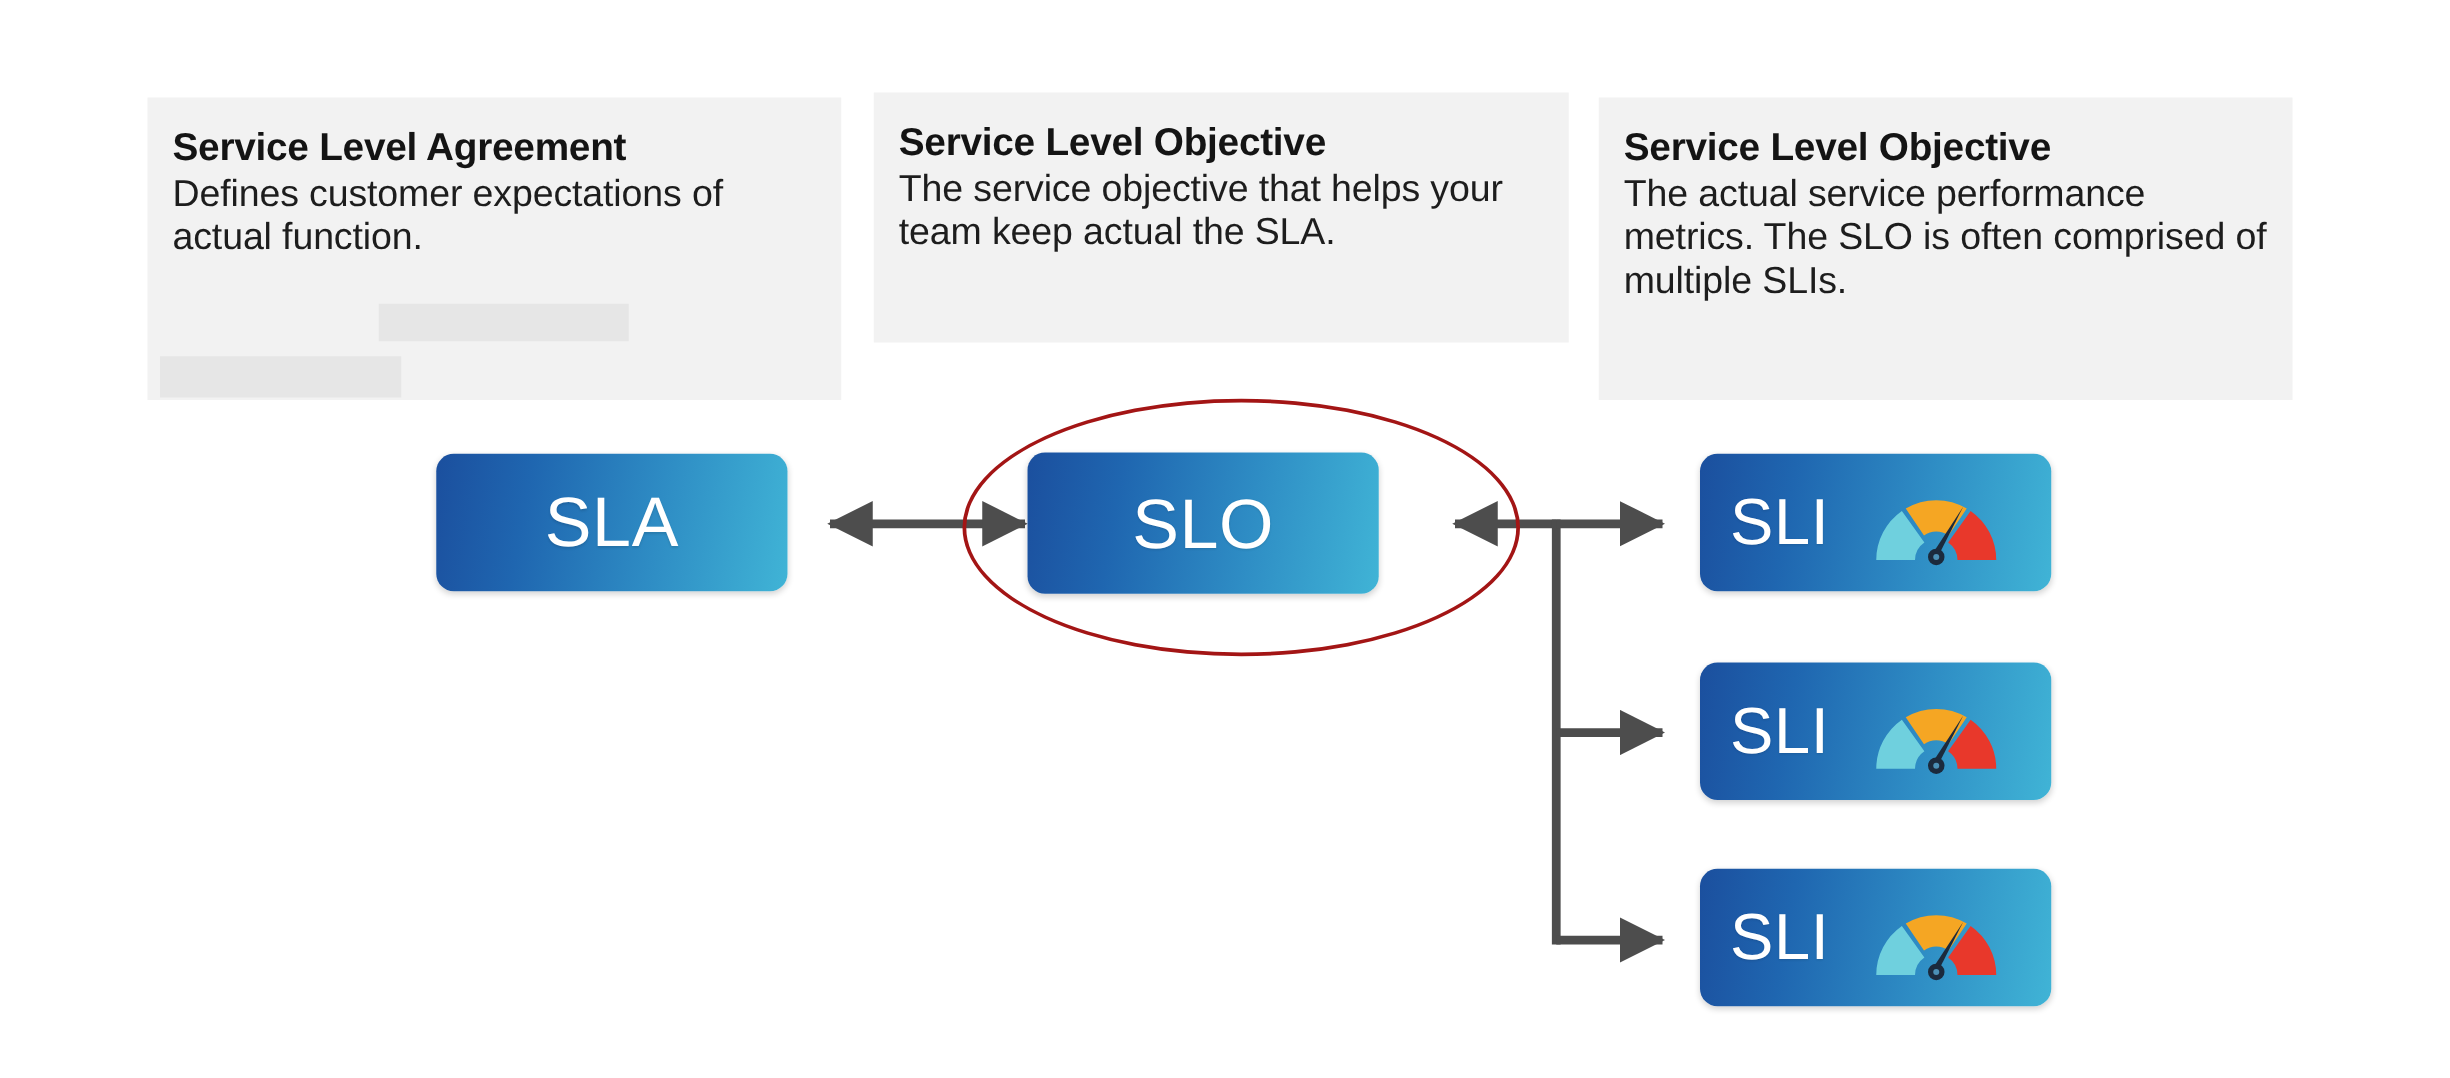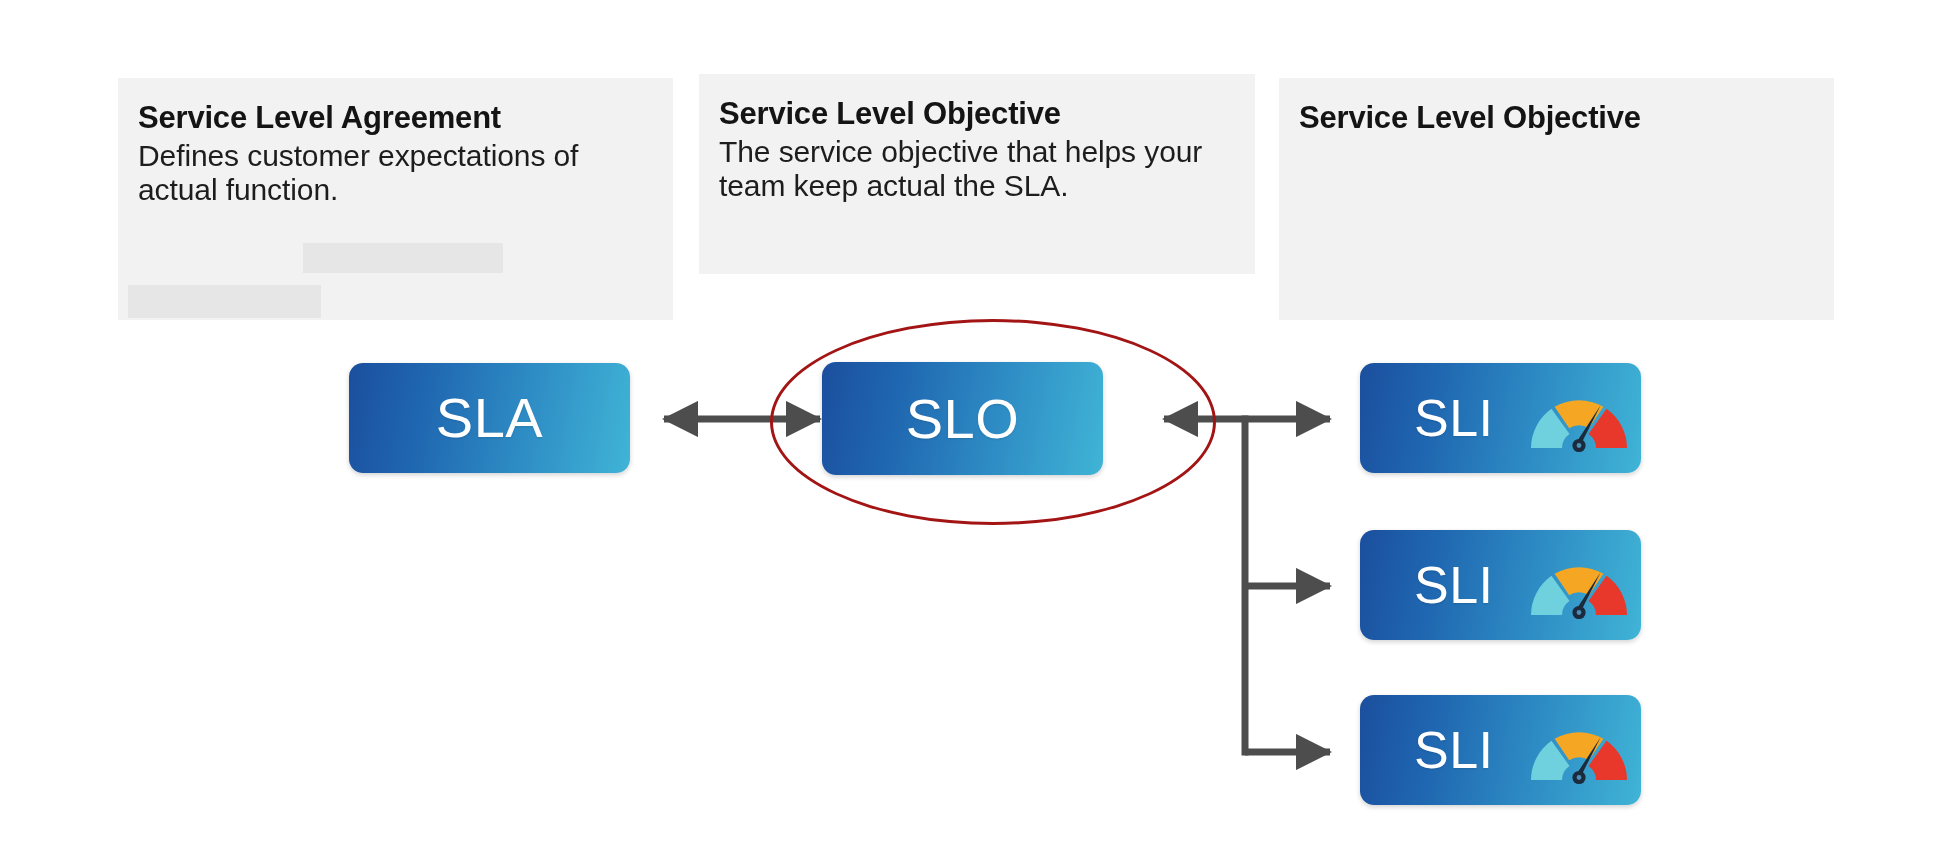--- a/index.html
+++ b/index.html
@@ -60,21 +60,21 @@
   .node-label{
     color:#ffffff;
     font-weight:normal;
     font-size:56px;
     letter-spacing:0.5px;
     line-height:1;
     text-shadow:0 1px 2px rgba(0,0,0,0.12);
   }
   #node-sla{left:349px;top:363px;width:281px;height:110px;justify-content:center;}
   #node-slo{left:822px;top:362px;width:281px;height:113px;justify-content:center;}
-  .node-sli{left:1360px;width:281px;height:110px;padding-left:54px;}
+  .node-sli{left:1360px;width:281px;height:110px;padding-left:24px;}
   #node-sli-1{top:363px;}
   #node-sli-2{top:530px;}
   #node-sli-3{top:695px;}
   .node-sli .node-label{font-size:52px;}
   .gauge-wrap{
     margin-left:30px;display:flex;align-items:center;justify-content:center;
     width:110px;height:76px;
   }
 
   
@@ -102,20 +102,21 @@
     <div class="redact" id="redact-2"></div>
   </div>
 
   <div class="panel" id="panel-slo">
     <div class="panel-title">Service Level Objective</div>
     <div class="panel-body">The service objective that helps your team keep actual the SLA.</div>
   </div>
 
   <div class="panel" id="panel-sli">
     <div class="panel-title">Service Level Objective</div>
+    <div class="panel-body">The actual service performance metrics. The SLO is often comprised of multiple SLIs.</div>
   </div>
 
   <svg id="connectors" viewBox="0 0 1960 862" width="1960" height="862" xmlns="http://www.w3.org/2000/svg">
     <defs>
       <marker id="arrow-right" viewBox="0 0 10 10" refX="9.4" refY="5" markerWidth="5.2" markerHeight="5.2" orient="auto-start-reverse">
         <path d="M 0 0 L 10 5 L 0 10 z" fill="#4d4d4d"></path>
       </marker>
       <marker id="arrow-left" viewBox="0 0 10 10" refX="9.4" refY="5" markerWidth="5.2" markerHeight="5.2" orient="auto-start-reverse">
         <path d="M 0 0 L 10 5 L 0 10 z" fill="#4d4d4d"></path>
       </marker>

